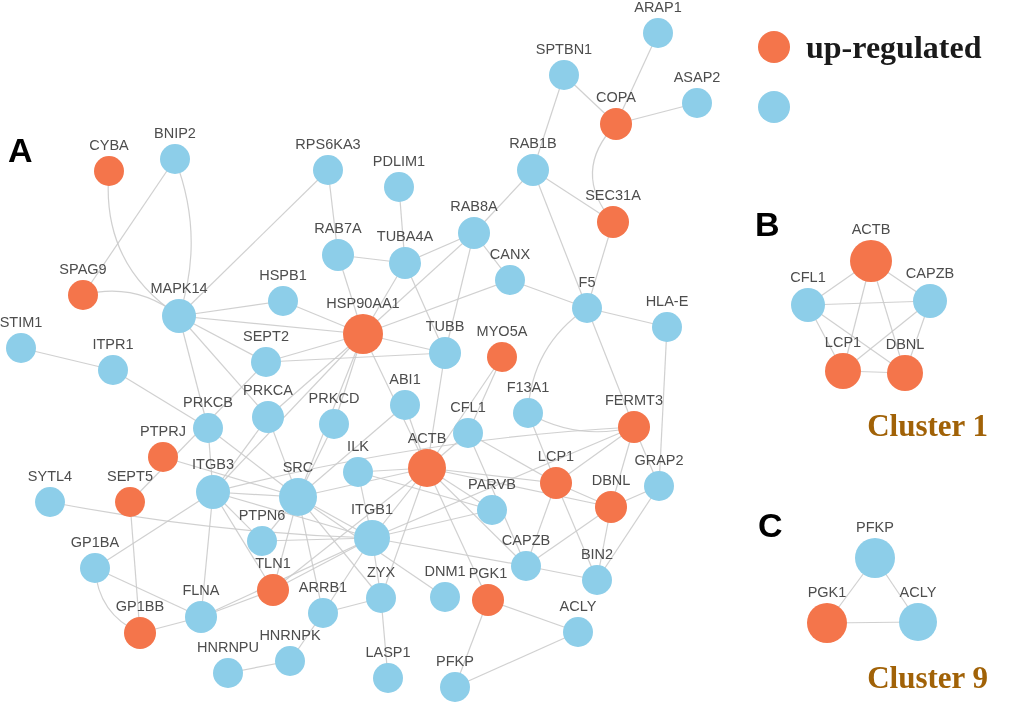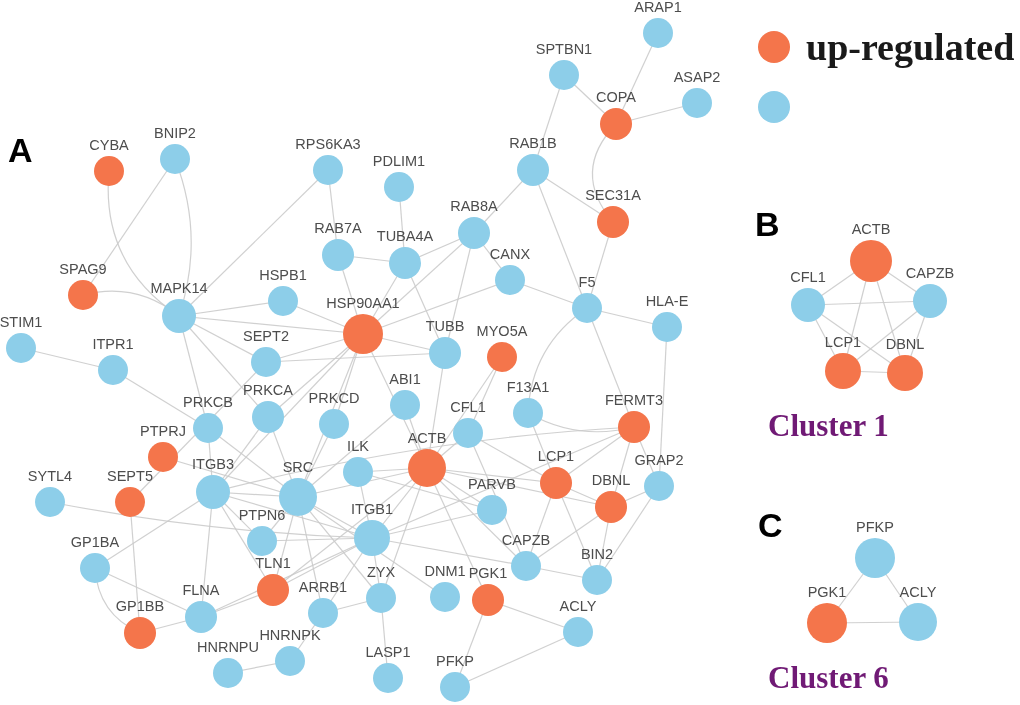--- a/index.html
+++ b/index.html
@@ -7,23 +7,23 @@
           font-family:"Liberation Sans",sans-serif;}
   #graph-svg{position:absolute;left:0;top:0;}
   .panel-letter{position:absolute;font-family:"Liberation Sans",sans-serif;
                 font-weight:bold;font-size:34px;color:#000;line-height:1;}
   #letter-A{left:8px;top:133px;}
   #letter-B{left:755px;top:207px;}
   #letter-C{left:758px;top:508px;}
   #legend{position:absolute;left:758px;top:24px;}
   .legend-row{display:flex;align-items:center;height:46px;margin-bottom:14px;}
   .legend-swatch{width:32px;height:32px;border-radius:50%;margin-right:16px;flex:0 0 auto;}
-  .legend-label{font-family:"Liberation Serif",serif;font-weight:bold;font-size:38px;color:#1a1a1a;}
-  .cluster-title{position:absolute;width:220px;text-align:left;
-                 font-family:"Liberation Serif",serif;font-weight:bold;font-size:31px;color:#701a75;}
+  .legend-label{font-family:"Liberation Serif",serif;font-weight:bold;font-size:32px;color:#1a1a1a;}
+  .cluster-title{position:absolute;width:220px;text-align:right;
+                 font-family:"Liberation Serif",serif;font-weight:bold;font-size:31px;color:#a16207;}
   #cluster1-title{left:768px;top:408px;}
   #cluster2-title{left:768px;top:660px;}
 </style>
 </head>
 <body>
 
 <div id="figure">
   <svg id="graph-svg" width="1020" height="705" viewBox="0 0 1020 705">
       <g>
         <path d="M 109 171 Q 100.5 264.5 179 316" fill="none" stroke="#CBCBCB" stroke-width="1.2" opacity="0.9"></path>
@@ -316,14 +316,14 @@
     <div class="legend-row">
       <span class="legend-swatch" id="swatch-up" style="background: rgb(244, 117, 75);"></span>
       <span class="legend-label">up-regulated</span>
     </div>
     <div class="legend-row">
       <span class="legend-swatch" id="swatch-down" style="background: rgb(141, 206, 233);"></span>
     </div>
   </div>
 
   <div class="cluster-title" id="cluster1-title">Cluster 1</div>
-  <div class="cluster-title" id="cluster2-title">Cluster 6</div>
+  <div class="cluster-title" id="cluster2-title">Cluster 9</div>
 </div>
 
 </body></html>

